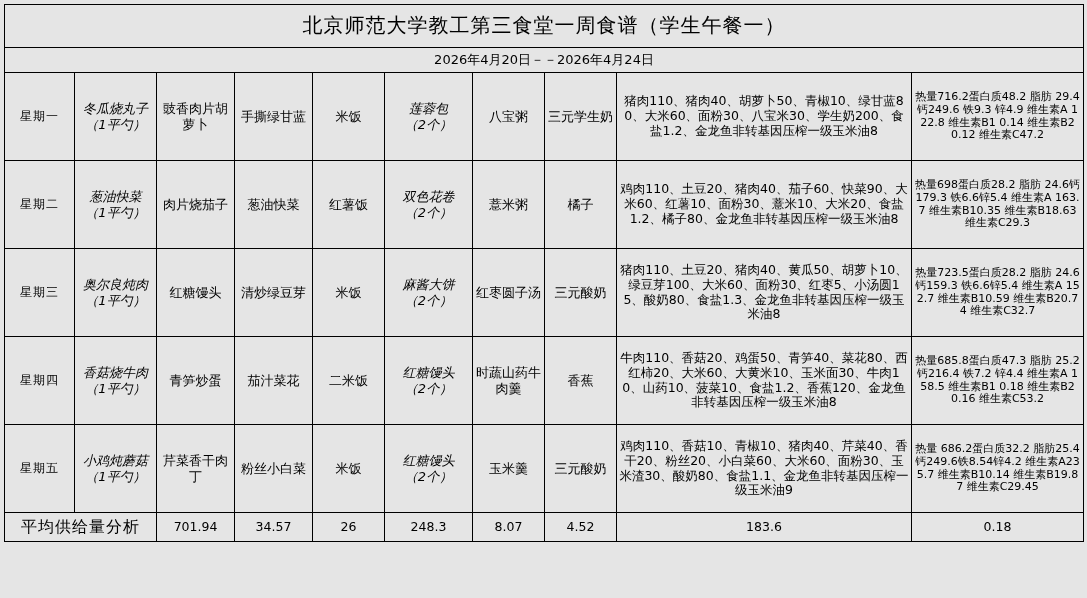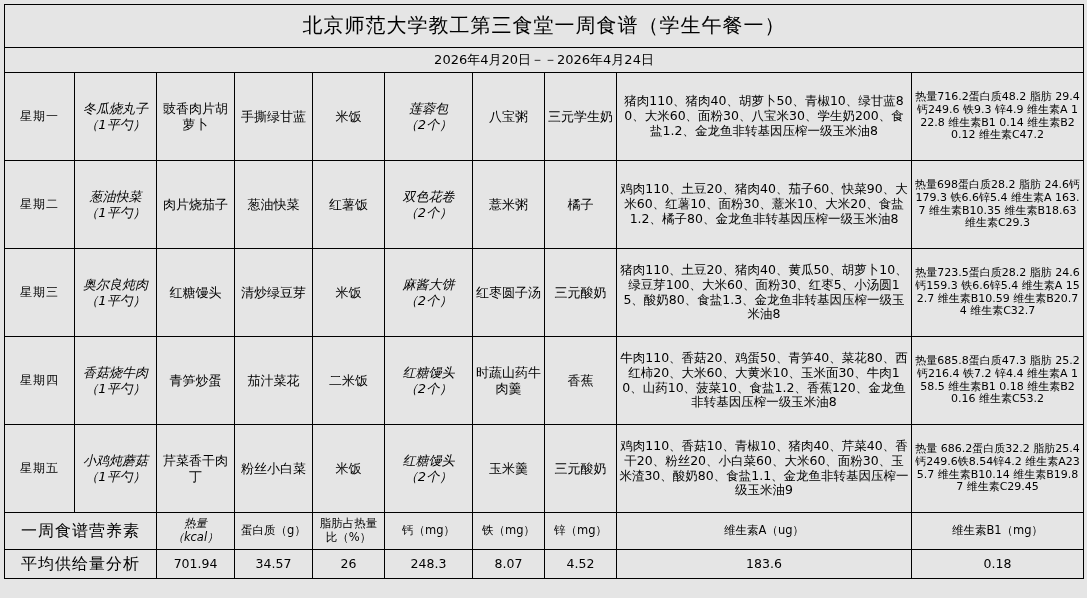--- a/index.html
+++ b/index.html
@@ -174,31 +174,20 @@
         <td class="dish-cell">芹菜香干肉丁</td>
         <td class="dish-cell">粉丝小白菜</td>
         <td class="dish-cell">米饭</td>
         <td class="dish-cell"><span class="nobr">红糖馒头</span><br><span class="nobr">（2个）</span></td>
         <td class="dish-cell">玉米羹</td>
         <td class="dish-cell">三元酸奶</td>
         <td class="compo-cell">鸡肉110、香菇10、青椒10、猪肉40、芹菜40、香干20、粉丝20、小白菜60、大米60、面粉30、玉米渣30、酸奶80、食盐1.1、金龙鱼非转基因压榨一级玉米油9</td>
         <td class="nutri-cell">热量 686.2蛋白质32.2 脂肪25.4钙249.6铁8.54锌4.2 维生素A235.7 维生素B10.14 维生素B19.87 维生素C29.45</td>
       </tr>
 
-      <tr>
-        <td class="sum-head-label" colspan="2">一周食谱营养素</td>
-        <td class="sum-head-cell"><span class="nobr">热量</span><br><span class="nobr">（kcal）</span></td>
-        <td class="sum-head-cell">蛋白质（g）</td>
-        <td class="sum-head-cell">脂肪占热量比（%）</td>
-        <td class="sum-head-cell">钙（mg）</td>
-        <td class="sum-head-cell">铁（mg）</td>
-        <td class="sum-head-cell">锌（mg）</td>
-        <td class="sum-head-cell">维生素A（ug）</td>
-        <td class="sum-head-cell">维生素B1（mg）</td>
-      </tr>
 
       <tr>
         <td class="sum-val-label" colspan="2">平均供给量分析</td>
         <td class="sum-val-cell">701.94</td>
         <td class="sum-val-cell">34.57</td>
         <td class="sum-val-cell">26</td>
         <td class="sum-val-cell">248.3</td>
         <td class="sum-val-cell">8.07</td>
         <td class="sum-val-cell">4.52</td>
         <td class="sum-val-cell">183.6</td>

